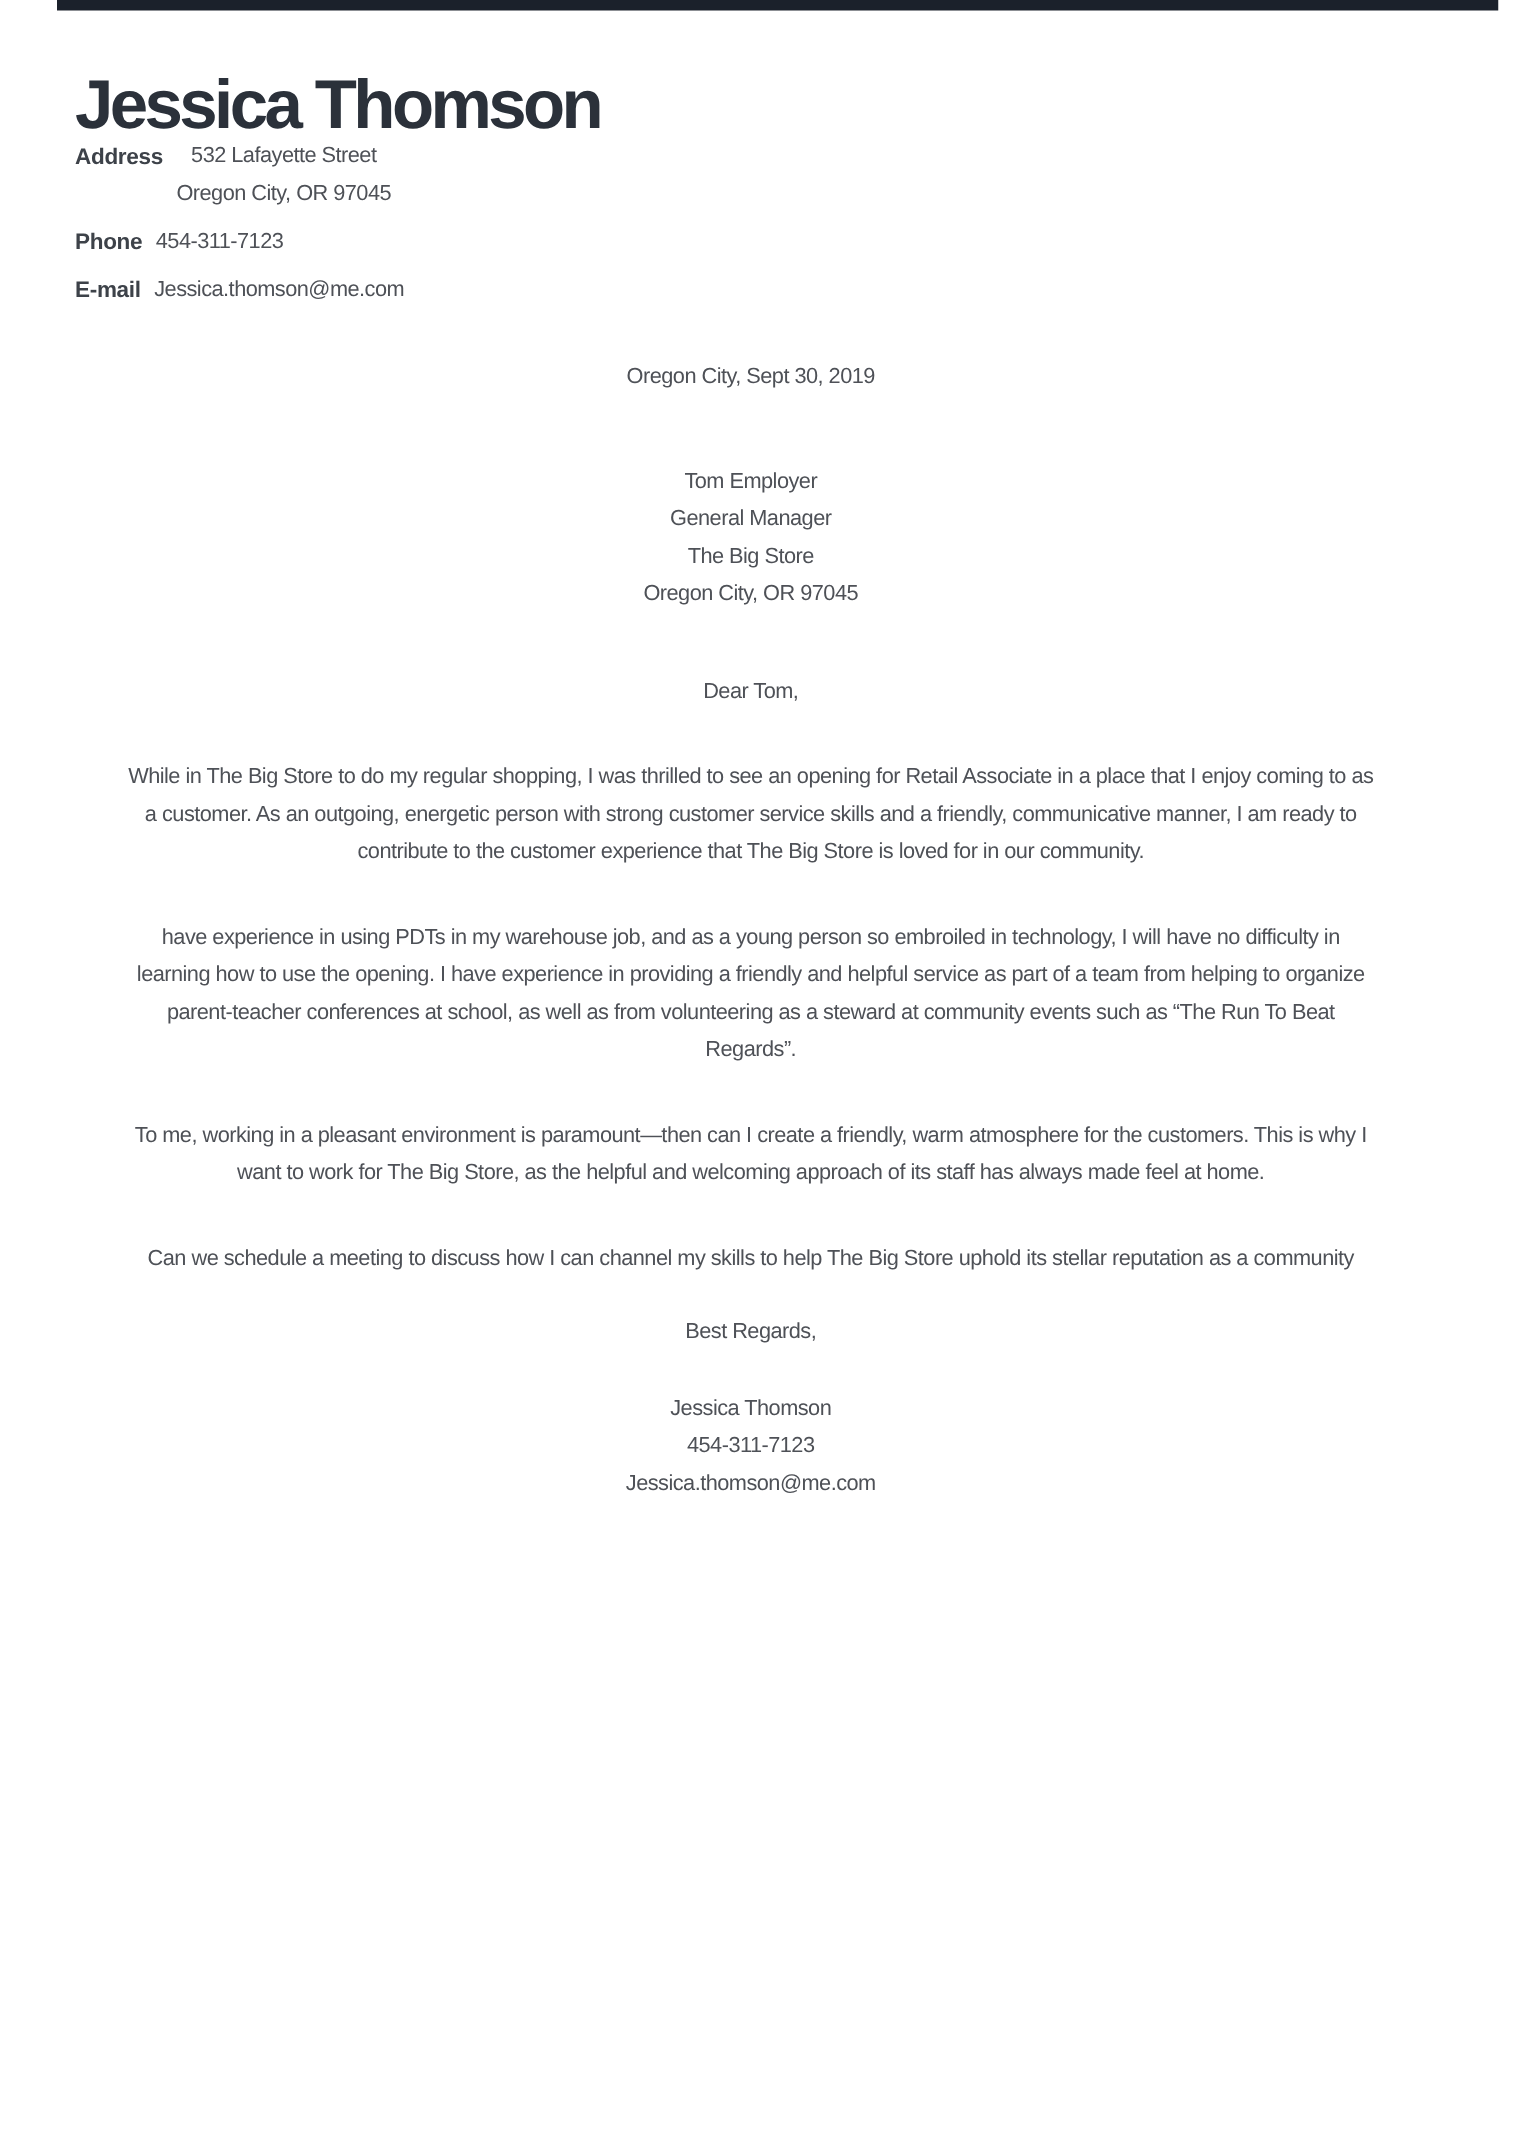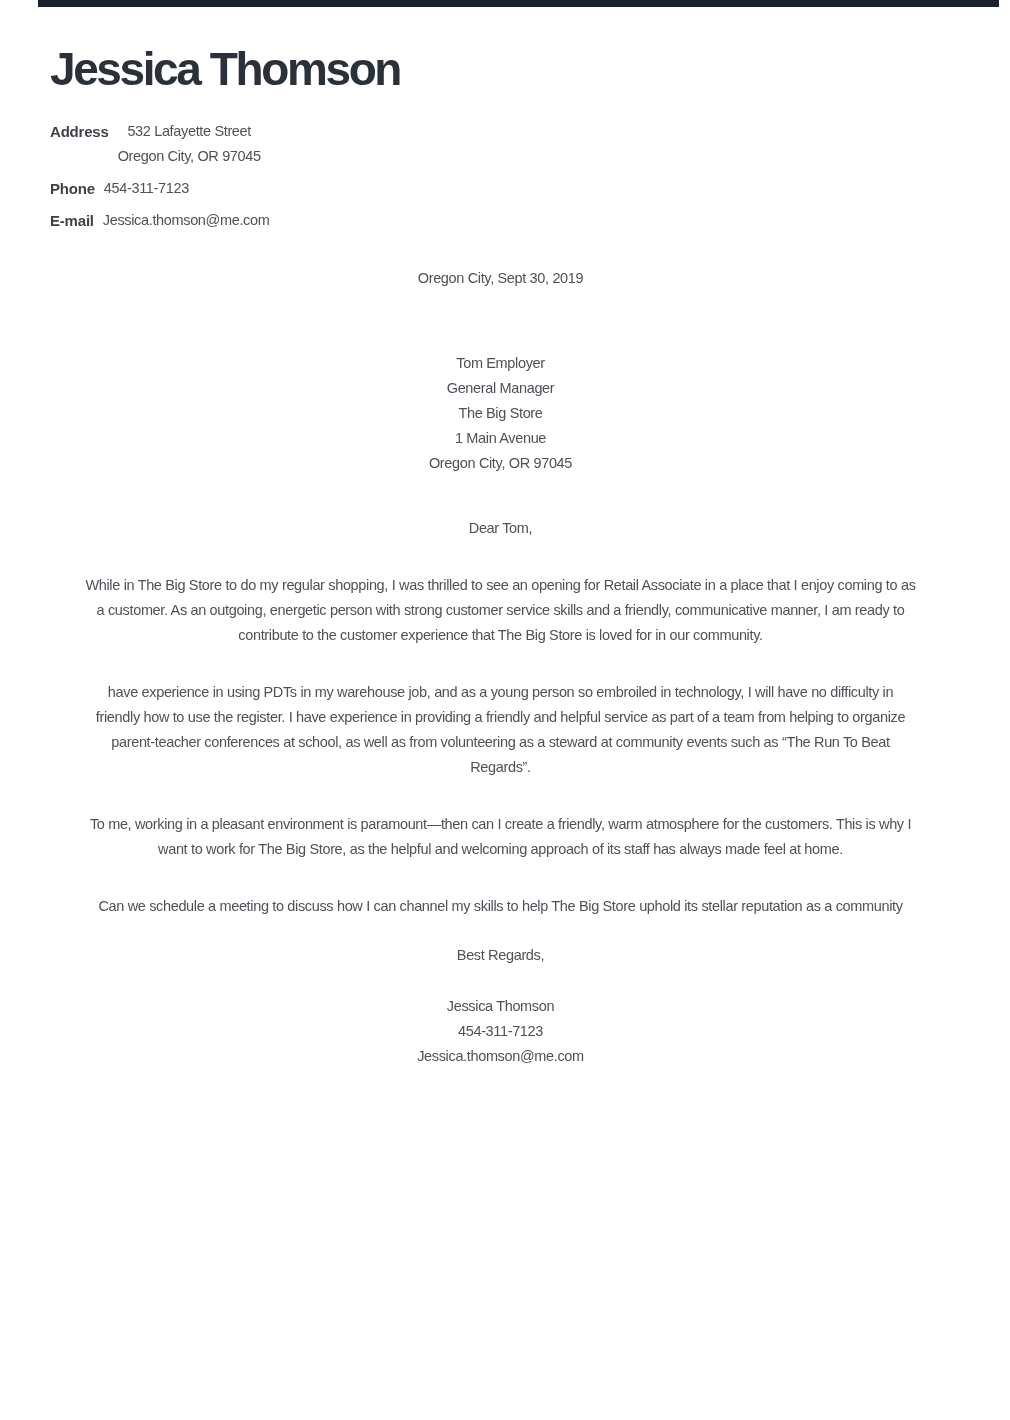--- a/index.html
+++ b/index.html
@@ -23,42 +23,42 @@
     padding: 0 48px 0 50px;
   }
   .name-heading {
     margin-top: 46px;
     font-size: 46px;
     line-height: 1.0;
     font-weight: 700;
     letter-spacing: -2.4px;
     color: #2b313a;
   }
-  .contact-block { margin-top: 27px; }
+  .contact-block { }
   .contact-row { display: flex; align-items: flex-start; }
   .contact-row + .contact-row { margin-top: 7px; }
   .contact-label {
     font-weight: 700;
     font-size: 15px;
     line-height: 25px;
     color: #3d4249;
     letter-spacing: -0.2px;
     margin-right: 9px;
     flex: none;
   }
   .body-text, .contact-value {
     font-size: 14.5px;
     line-height: 25px;
     color: #4e5157;
     letter-spacing: -0.35px;
     text-align: center;
   }
   .contact-value .line { line-height: 25px; }
   .date-line   { margin-top: 33px; }
-  .recipient-block { margin-top: 60px; }
+  .recipient-block { margin-top: 45px; }
   .salutation  { margin-top: 40px; }
   .paragraph   { margin-top: 32px; }
   .paragraph .line, .recipient-block .line, .signature-block .line { white-space: nowrap; }
   .closing     { margin-top: 24px; }
   .signature-block { margin-top: 26px; }
 </style>
 </head>
 <body>
 
 <div class="page">
@@ -86,35 +86,34 @@
         <div class="contact-value">Jessica.thomson@me.com</div>
       </div>
     </div>
 
     <div class="body-text date-line">Oregon City, Sept 30, 2019</div>
 
     <div class="body-text recipient-block">
         <div class="line">Tom Employer</div>
         <div class="line">General Manager</div>
         <div class="line">The Big Store</div>
-        <div class="line">1 Main Avenue</div>
         <div class="line">Oregon City, OR 97045</div>
       </div>
 
     <div class="body-text salutation">Dear Tom,</div>
 
     <div>
         <div class="body-text paragraph">
           <div class="line">While in The Big Store to do my regular shopping, I was thrilled to see an opening for Retail Associate in a place that I enjoy coming to as</div>
           <div class="line">a customer. As an outgoing, energetic person with strong customer service skills and a friendly, communicative manner, I am ready to</div>
           <div class="line">contribute to the customer experience that The Big Store is loved for in our community.</div>
         </div>
         <div class="body-text paragraph">
           <div class="line">have experience in using PDTs in my warehouse job, and as a young person so embroiled in technology, I will have no difficulty in</div>
-          <div class="line">friendly how to use the register. I have experience in providing a friendly and helpful service as part of a team from helping to organize</div>
+          <div class="line">learning how to use the opening. I have experience in providing a friendly and helpful service as part of a team from helping to organize</div>
           <div class="line">parent-teacher conferences at school, as well as from volunteering as a steward at community events such as “The Run To Beat</div>
           <div class="line">Regards”.</div>
         </div>
         <div class="body-text paragraph">
           <div class="line">To me, working in a pleasant environment is paramount—then can I create a friendly, warm atmosphere for the customers. This is why I</div>
           <div class="line">want to work for The Big Store, as the helpful and welcoming approach of its staff has always made feel at home.</div>
         </div>
         <div class="body-text paragraph">
           <div class="line">Can we schedule a meeting to discuss how I can channel my skills to help The Big Store uphold its stellar reputation as a community</div>
         </div>

